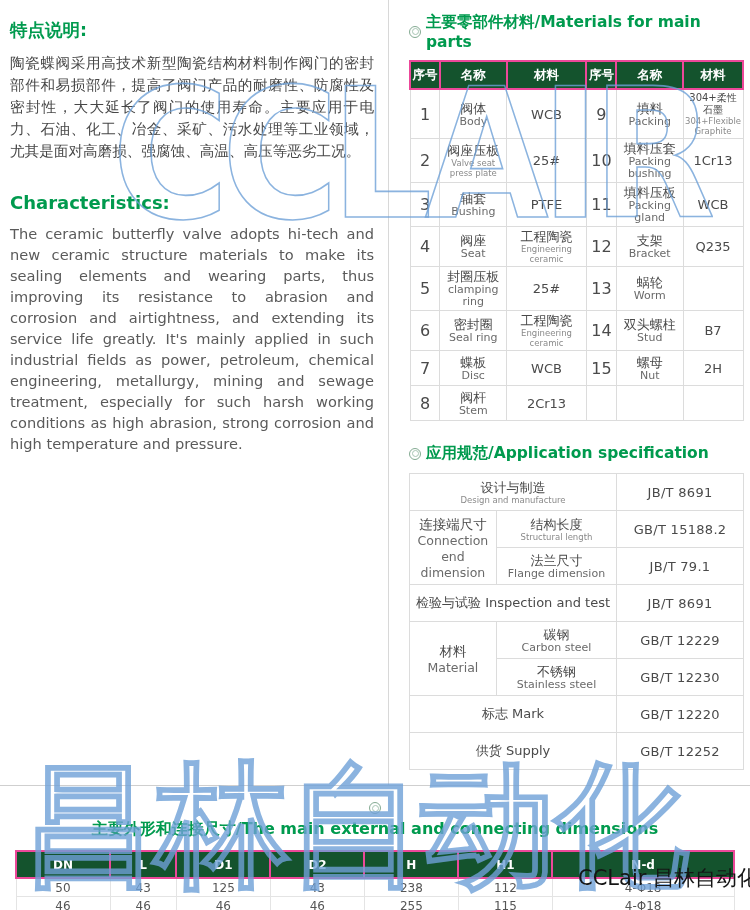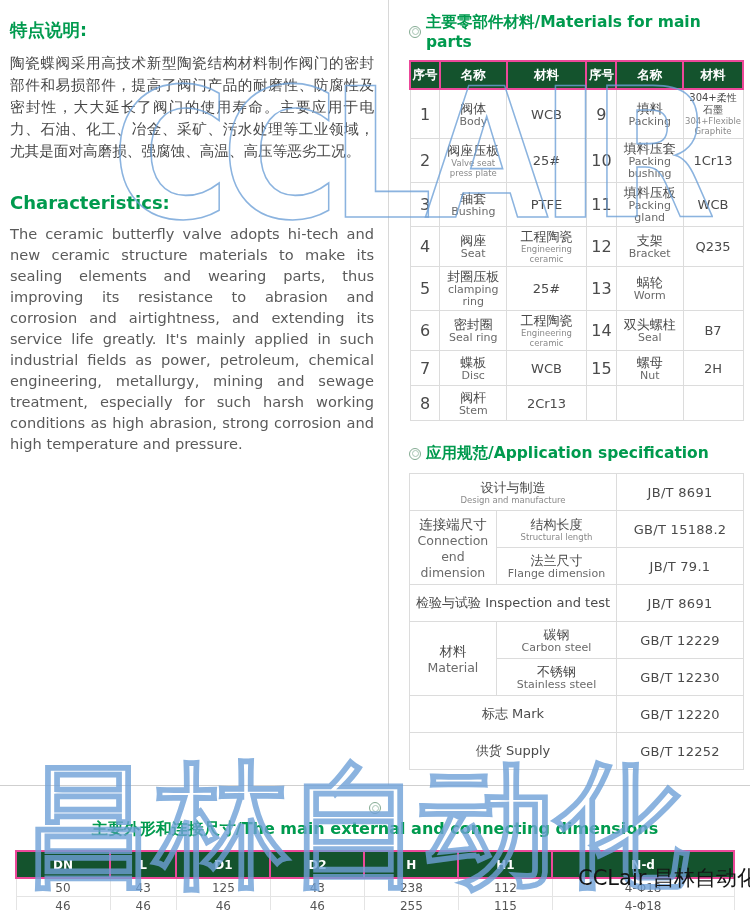--- a/index.html
+++ b/index.html
@@ -185,21 +185,21 @@
                 <div class="ln-zh">密封圈</div>
                 <div class="ln-en">Seal ring</div>
               </td>
               <td>
                 <div class="ln-zh">工程陶瓷</div>
                 <div class="ln-tiny">Engineering ceramic</div>
               </td>
               <td>14</td>
               <td>
                 <div class="ln-zh">双头螺柱</div>
-                <div class="ln-en">Seal</div>
+                <div class="ln-en">Stud</div>
               </td>
               <td>
                 <div class="ln-one">B7</div>
               </td>
             </tr>
             <tr>
               <td>7</td>
               <td>
                 <div class="ln-zh">蝶板</div>
                 <div class="ln-en">Disc</div>

